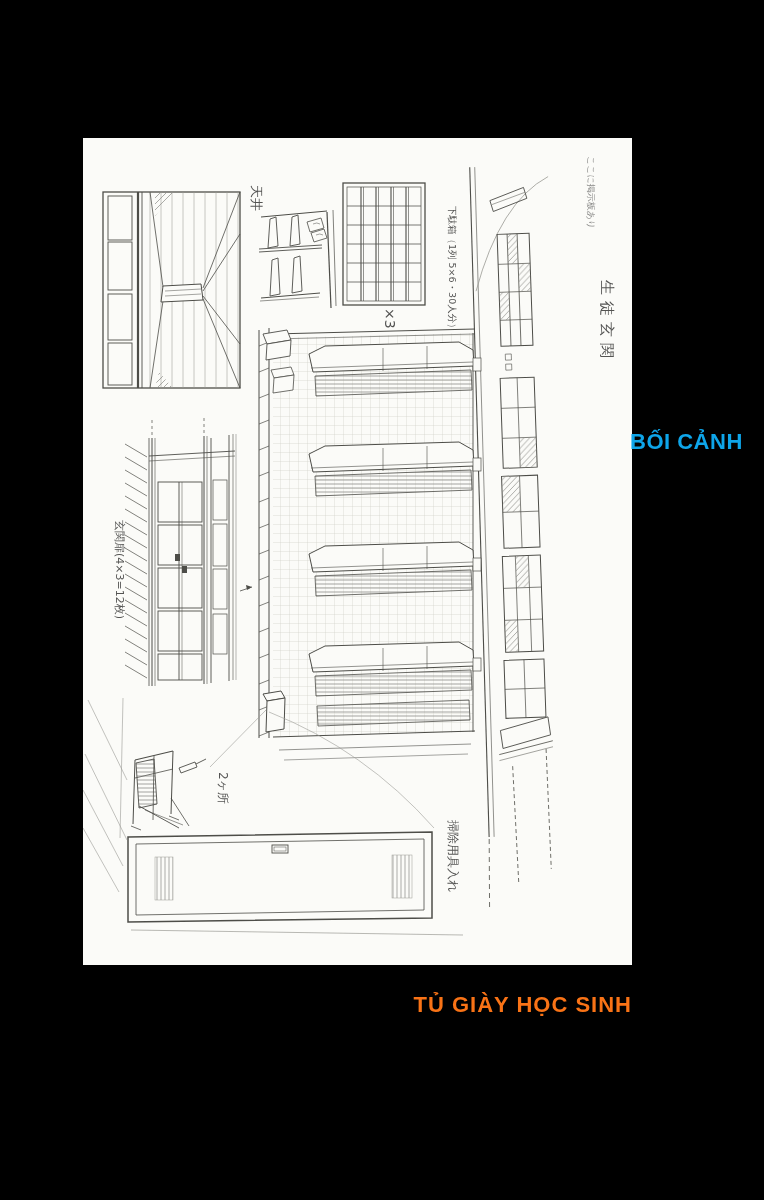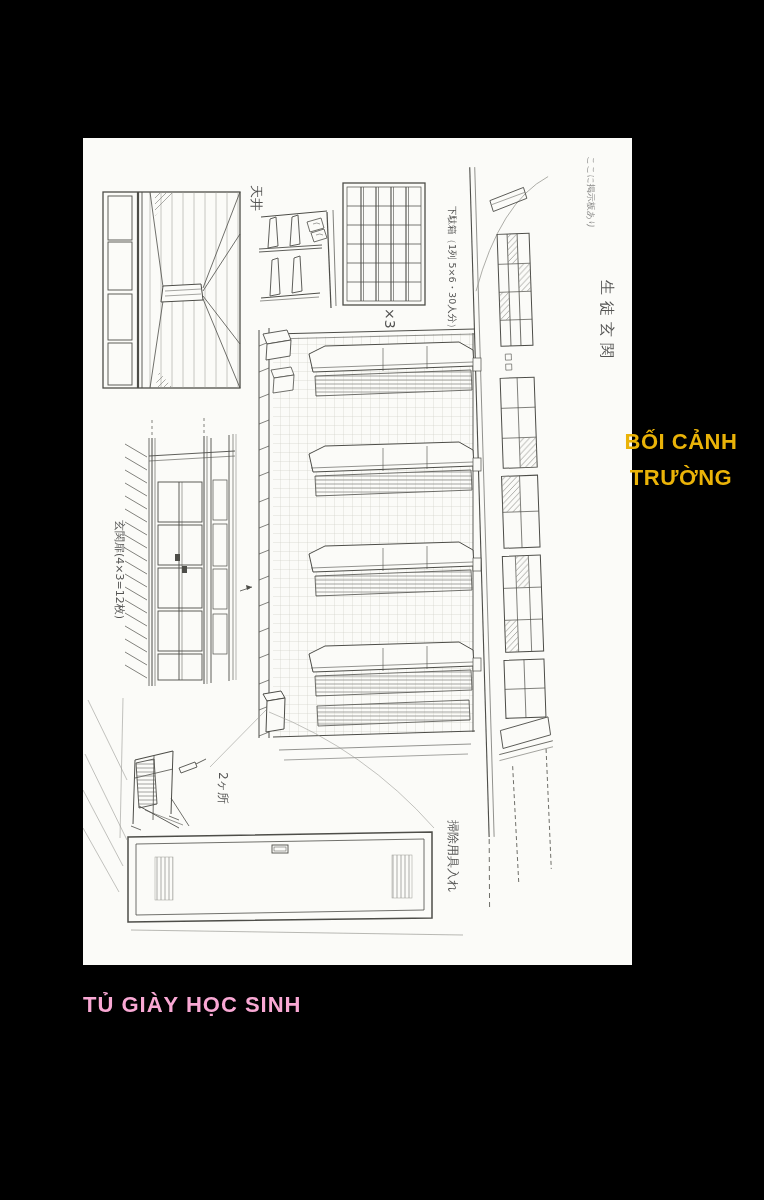--- a/index.html
+++ b/index.html
@@ -19,26 +19,26 @@
   }
   .ann-ceiling{left:180px;top:47px;font-size:13px;}
   .ann-cabinet{left:374px;top:68px;font-size:9.5px;}
   .ann-x3{left:314px;top:170px;font-size:14px;}
   .ann-entrance{left:531px;top:142px;font-size:15px;letter-spacing:6px;}
   .ann-note{left:512px;top:18px;font-size:9px;opacity:.6;}
   .ann-doors{left:42px;top:382px;font-size:11px;}
   .ann-2places{left:146px;top:634px;font-size:12px;}
   .ann-cleaning{left:376px;top:682px;font-size:12px;}
   .side-title{
-    position:absolute;left:614px;top:424px;width:134px;text-align:center;
-    color:#eab308;font-weight:bold;font-size:22px;line-height:36px;letter-spacing:.5px;
+    position:absolute;left:630px;top:424px;width:134px;
+    color:#0ea5e9;font-weight:bold;font-size:22px;line-height:36px;letter-spacing:.5px;
   }
   .caption{
-    position:absolute;left:83px;top:992px;width:549px;text-align:left;
-    color:#f9a8d4;font-weight:bold;font-size:22px;letter-spacing:1px;
+    position:absolute;left:83px;top:992px;width:549px;text-align:right;
+    color:#f97316;font-weight:bold;font-size:22px;letter-spacing:1px;
   }
 </style>
 </head>
 <body>
 
 <div class="page">
 
   <svg width="549" height="827" viewBox="0 0 549 827">
     <defs>
       <pattern id="tile" width="9" height="9" patternUnits="userSpaceOnUse">
@@ -337,16 +337,15 @@
   <div class="jp ann-x3">×3</div>
   <div class="jp ann-entrance">生徒玄関</div>
   <div class="jp ann-note">ここに掲示板あり</div>
   <div class="jp ann-doors">玄関扉(4×3=12枚)</div>
   <div class="jp ann-2places">2ヶ所</div>
   <div class="jp ann-cleaning">掃除用具入れ</div>
 </div>
 
 <div class="side-title">
   <div>BỐI CẢNH</div>
-  <div>TRƯỜNG</div>
 </div>
 
 <div class="caption">TỦ GIÀY HỌC SINH</div>
 
 </body></html>

